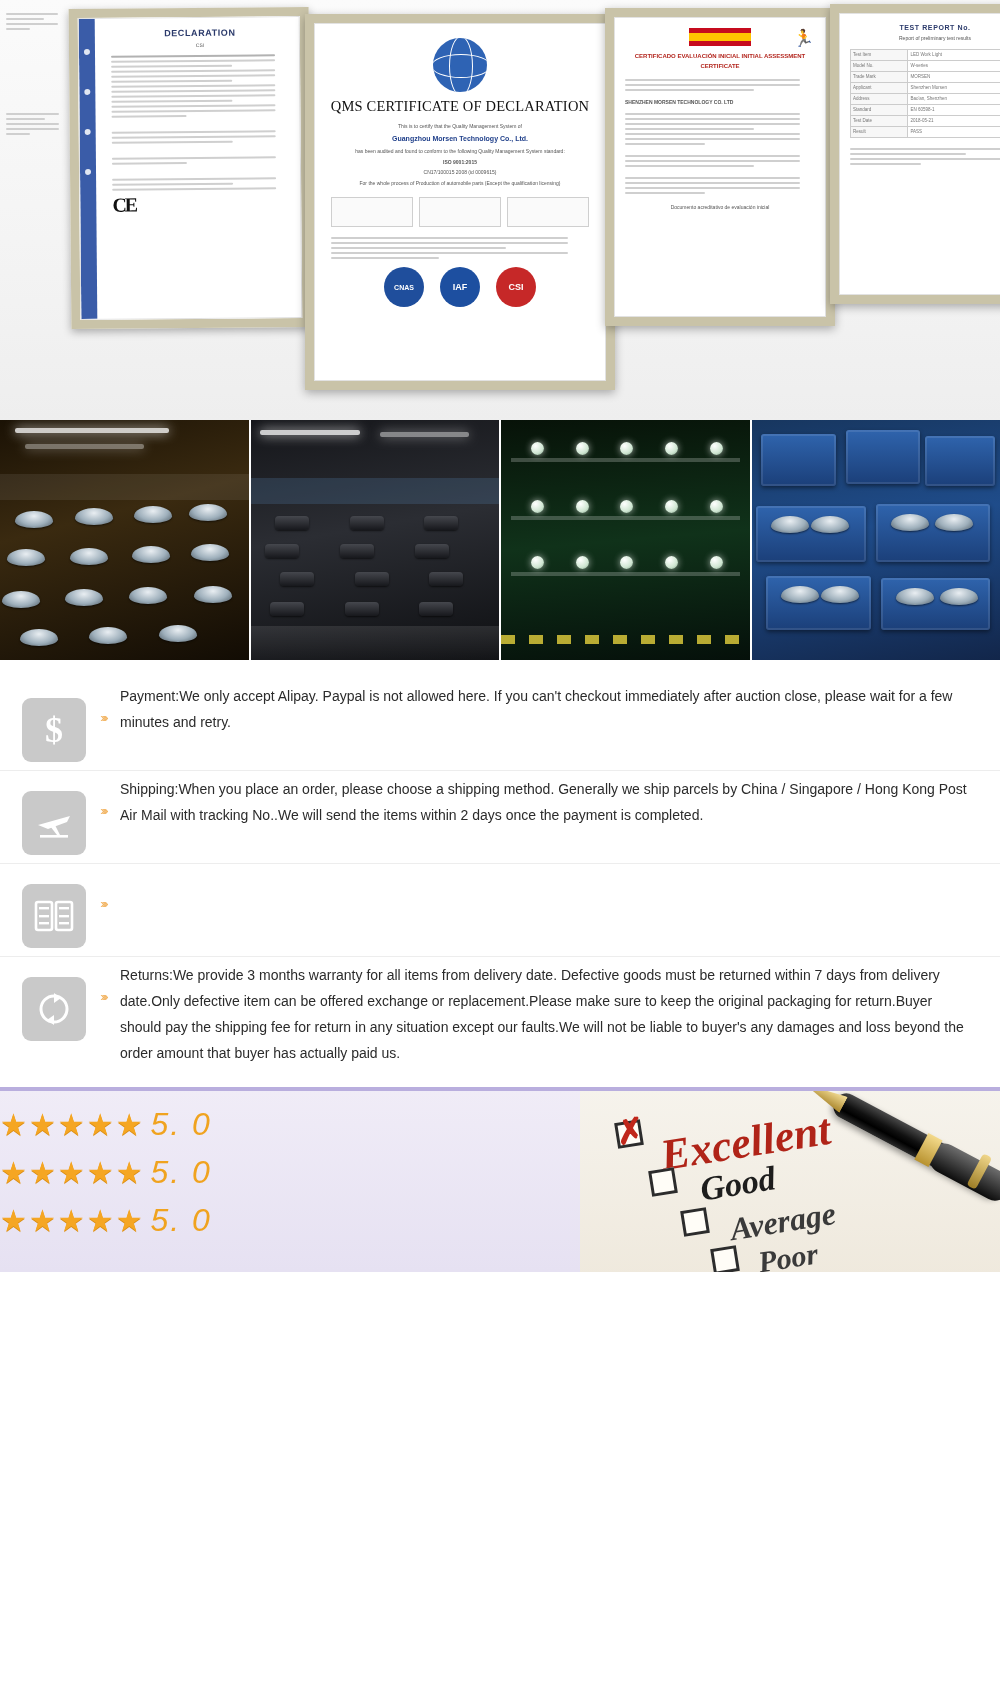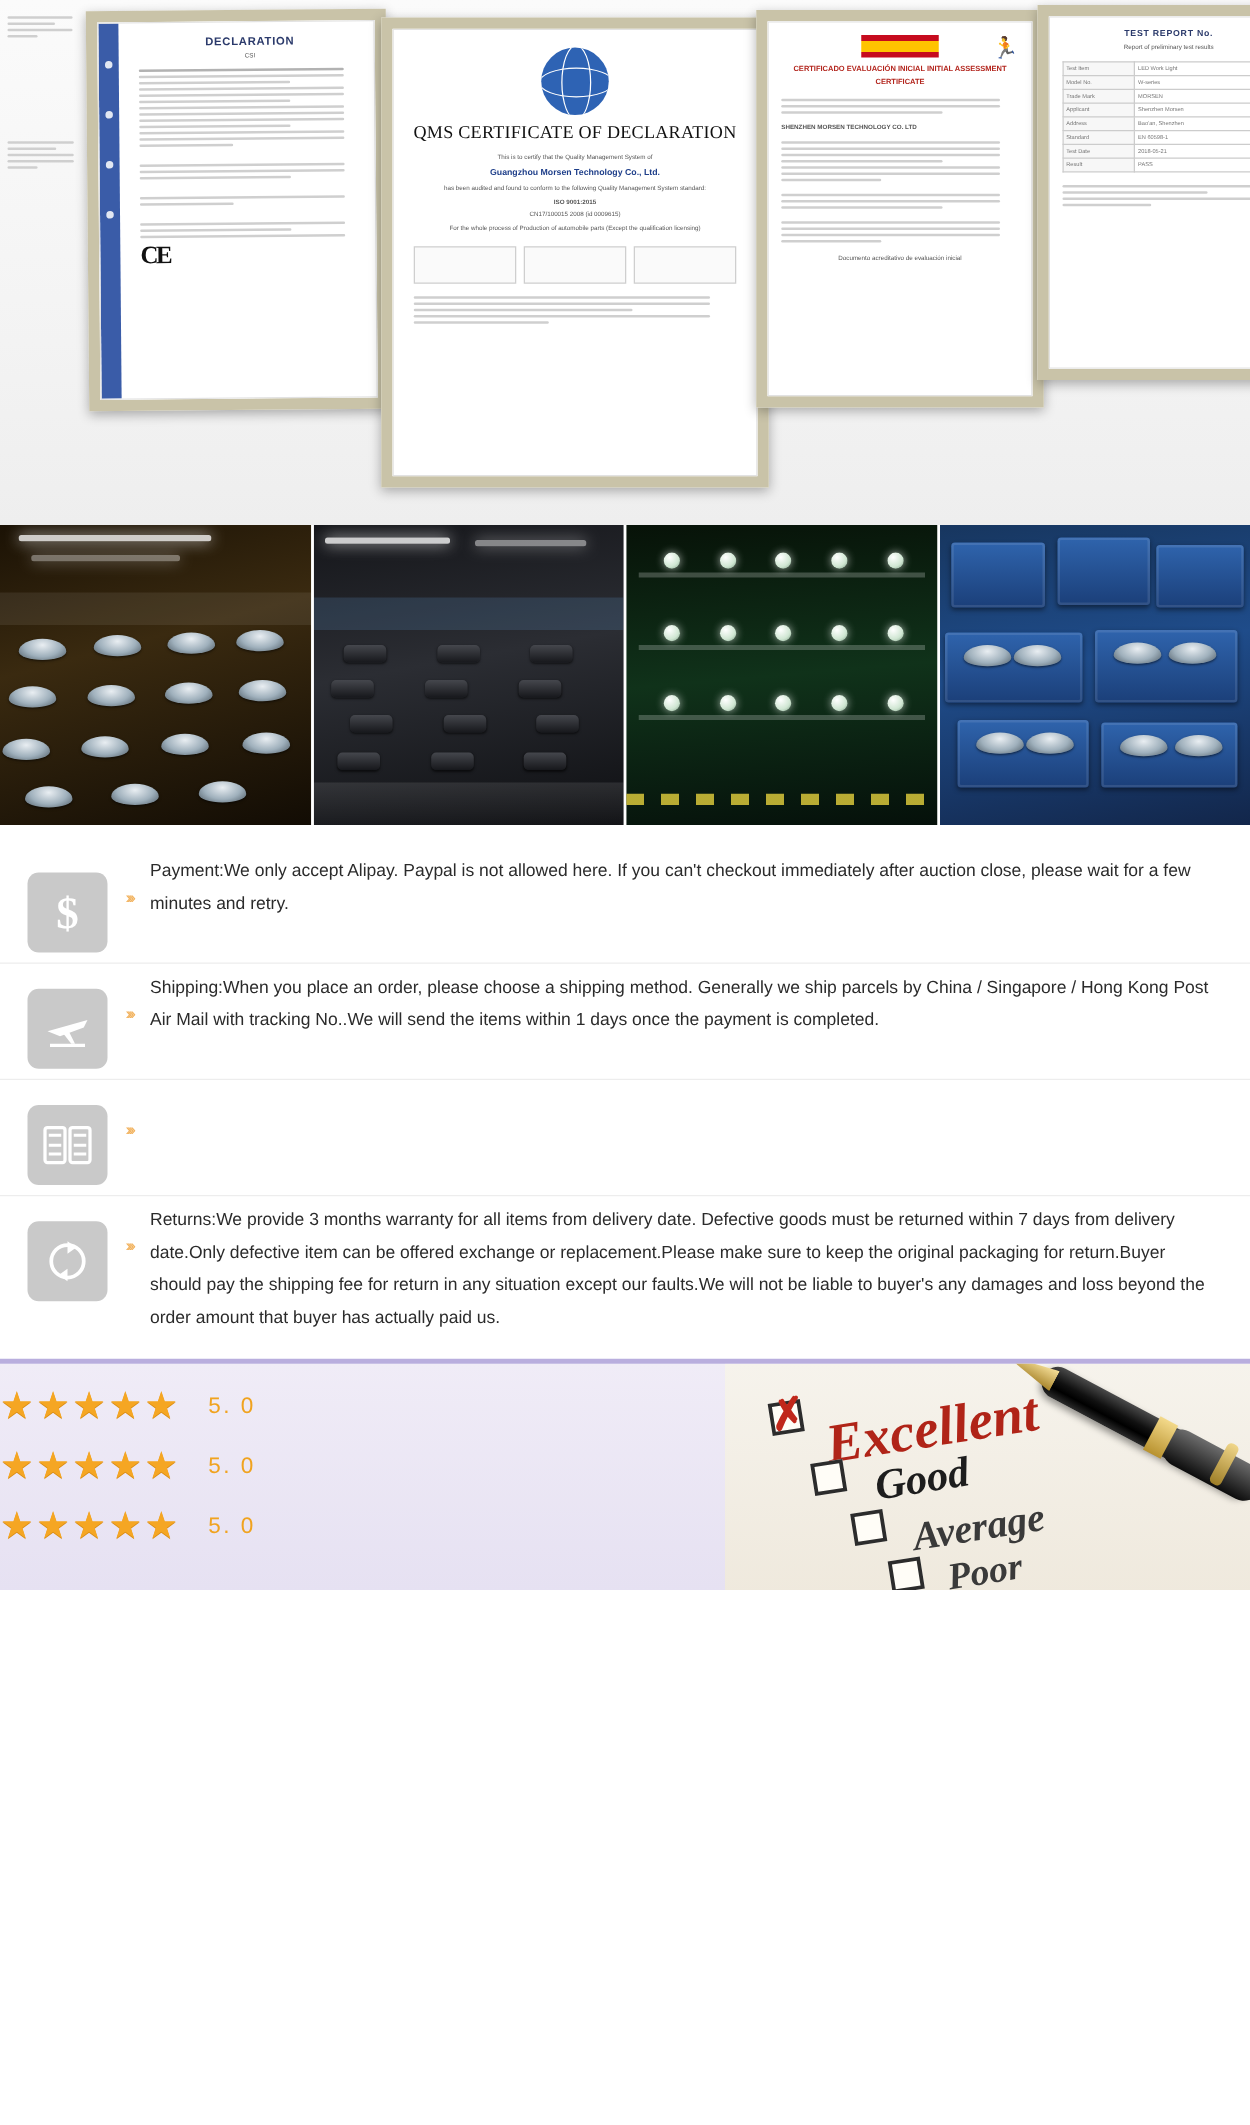--- a/index.html
+++ b/index.html
@@ -244,21 +244,21 @@
   .rate-list { position: relative; z-index: 2; padding-top: 10px; }
   .rate-row {
     display: flex; align-items: center; height: 48px;
   }
   .rate-label {
     width: 285px; text-align: right; padding-right: 14px;
     font-size: 27px; color: #222;
   }
   .stars { display: flex; gap: 2px; }
   .star { font-size: 30px; line-height: 1; color: #f5a623; text-shadow: 0 1px 0 #d98c12; }
-  .rate-score { margin-left: 24px; font-size: 18px; color: #f0a31f; letter-spacing: 2px; }
+  .rate-score { margin-left: 8px; font-size: 32px; color: #f0a31f; letter-spacing: 2px; font-style: italic; }
 
   .excellent-img {
     position: absolute; right: 0; top: 0; width: 420px; height: 185px;
     background: linear-gradient(180deg,#f6f3ec,#efe9dd);
     z-index: 1;
   }
   .exc-word {
     position: absolute; left: 80px; top: 26px;
     font-family: "Liberation Serif", serif;
     font-style: italic; font-weight: bold;
@@ -389,20 +389,25 @@
           <div class="bx"></div>
             <div class="bx"></div>
             <div class="bx"></div>
         </div>
         <div class="lines" style="padding:0 6px">
           <div class="ln l"></div>
             <div class="ln l"></div>
             <div class="ln m"></div>
             <div class="ln l"></div>
             <div class="ln s"></div>
+        </div>
+        <div class="logos">
+          <div class="logo-c logo-cnas">CNAS</div>
+          <div class="logo-c logo-iaf">IAF</div>
+          <div class="logo-c logo-csi">CSI</div>
         </div>
       </div>
     </div>
 
     <div class="cert" id="cert3">
       <div class="inner">
         <div class="flag"></div>
         <div class="runner">🏃</div>
         <div class="red-hd">CERTIFICADO EVALUACIÓN INICIAL INITIAL ASSESSMENT CERTIFICATE</div>
         <div class="lines" style="margin-top:8px">
@@ -578,21 +583,21 @@
 
     <div class="term-row">
       <div class="ticon">
         <svg width="40" height="40" viewBox="0 0 40 40" aria-hidden="true">
           <path d="M4 22 L36 13 L33 19 L14 26 Z" fill="#ffffff"></path>
           <path d="M20 20 L26 32 L23 32 L16 23 Z" fill="#ffffff"></path>
           <rect x="6" y="32" width="28" height="2.6" fill="#ffffff"></rect>
         </svg>
       </div>
       <div class="arrows">››››</div>
-      <div class="term-text">Shipping:When you place an order, please choose a shipping method. Generally we ship parcels by China / Singapore / Hong Kong Post Air Mail with tracking No..We will send the items within 1 days once the payment is completed.</div>
+      <div class="term-text">Shipping:When you place an order, please choose a shipping method. Generally we ship parcels by China / Singapore / Hong Kong Post Air Mail with tracking No..We will send the items within 2 days once the payment is completed.</div>
     </div>
 
     <div class="term-row">
       <div class="ticon">
         <svg width="40" height="34" viewBox="0 0 40 34" aria-hidden="true">
           <rect x="2" y="3" width="16" height="28" rx="2" fill="none" stroke="#ffffff" stroke-width="2.6"></rect>
           <rect x="22" y="3" width="16" height="28" rx="2" fill="none" stroke="#ffffff" stroke-width="2.6"></rect>
           <rect x="5" y="8" width="10" height="2.4" fill="#ffffff"></rect>
           <rect x="25" y="8" width="10" height="2.4" fill="#ffffff"></rect>
           <rect x="5" y="16" width="10" height="2.4" fill="#ffffff"></rect>

